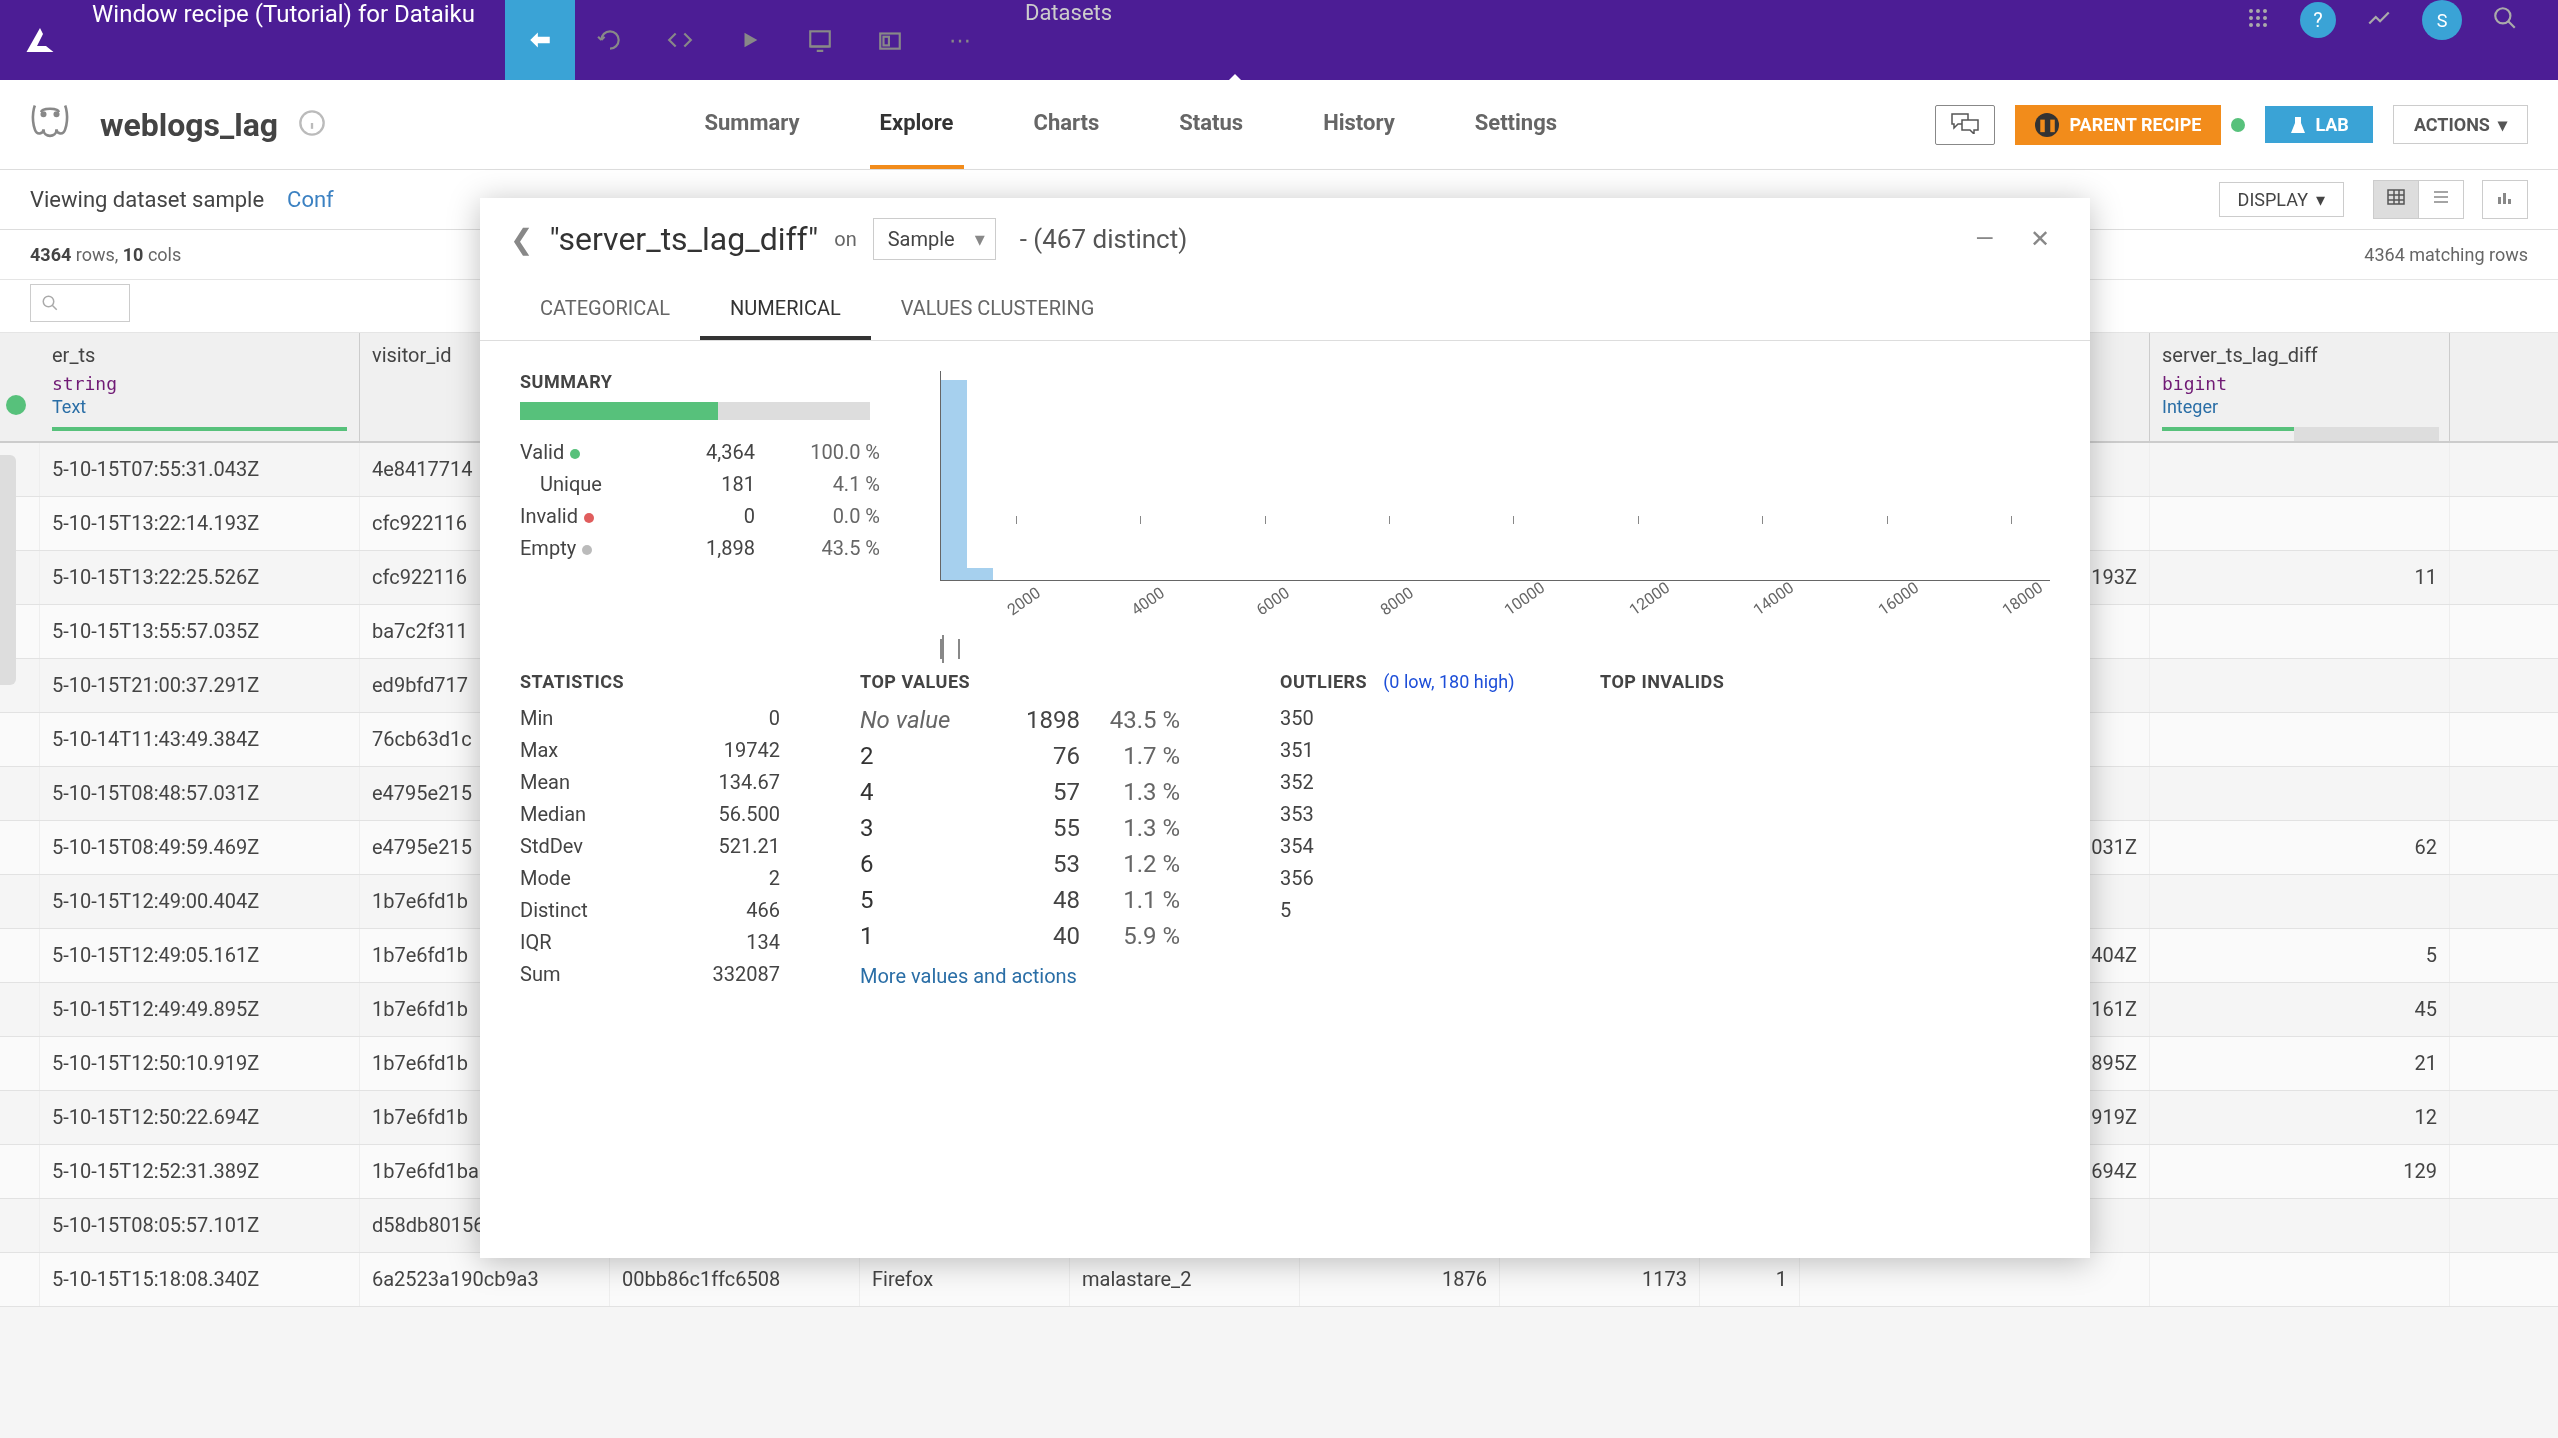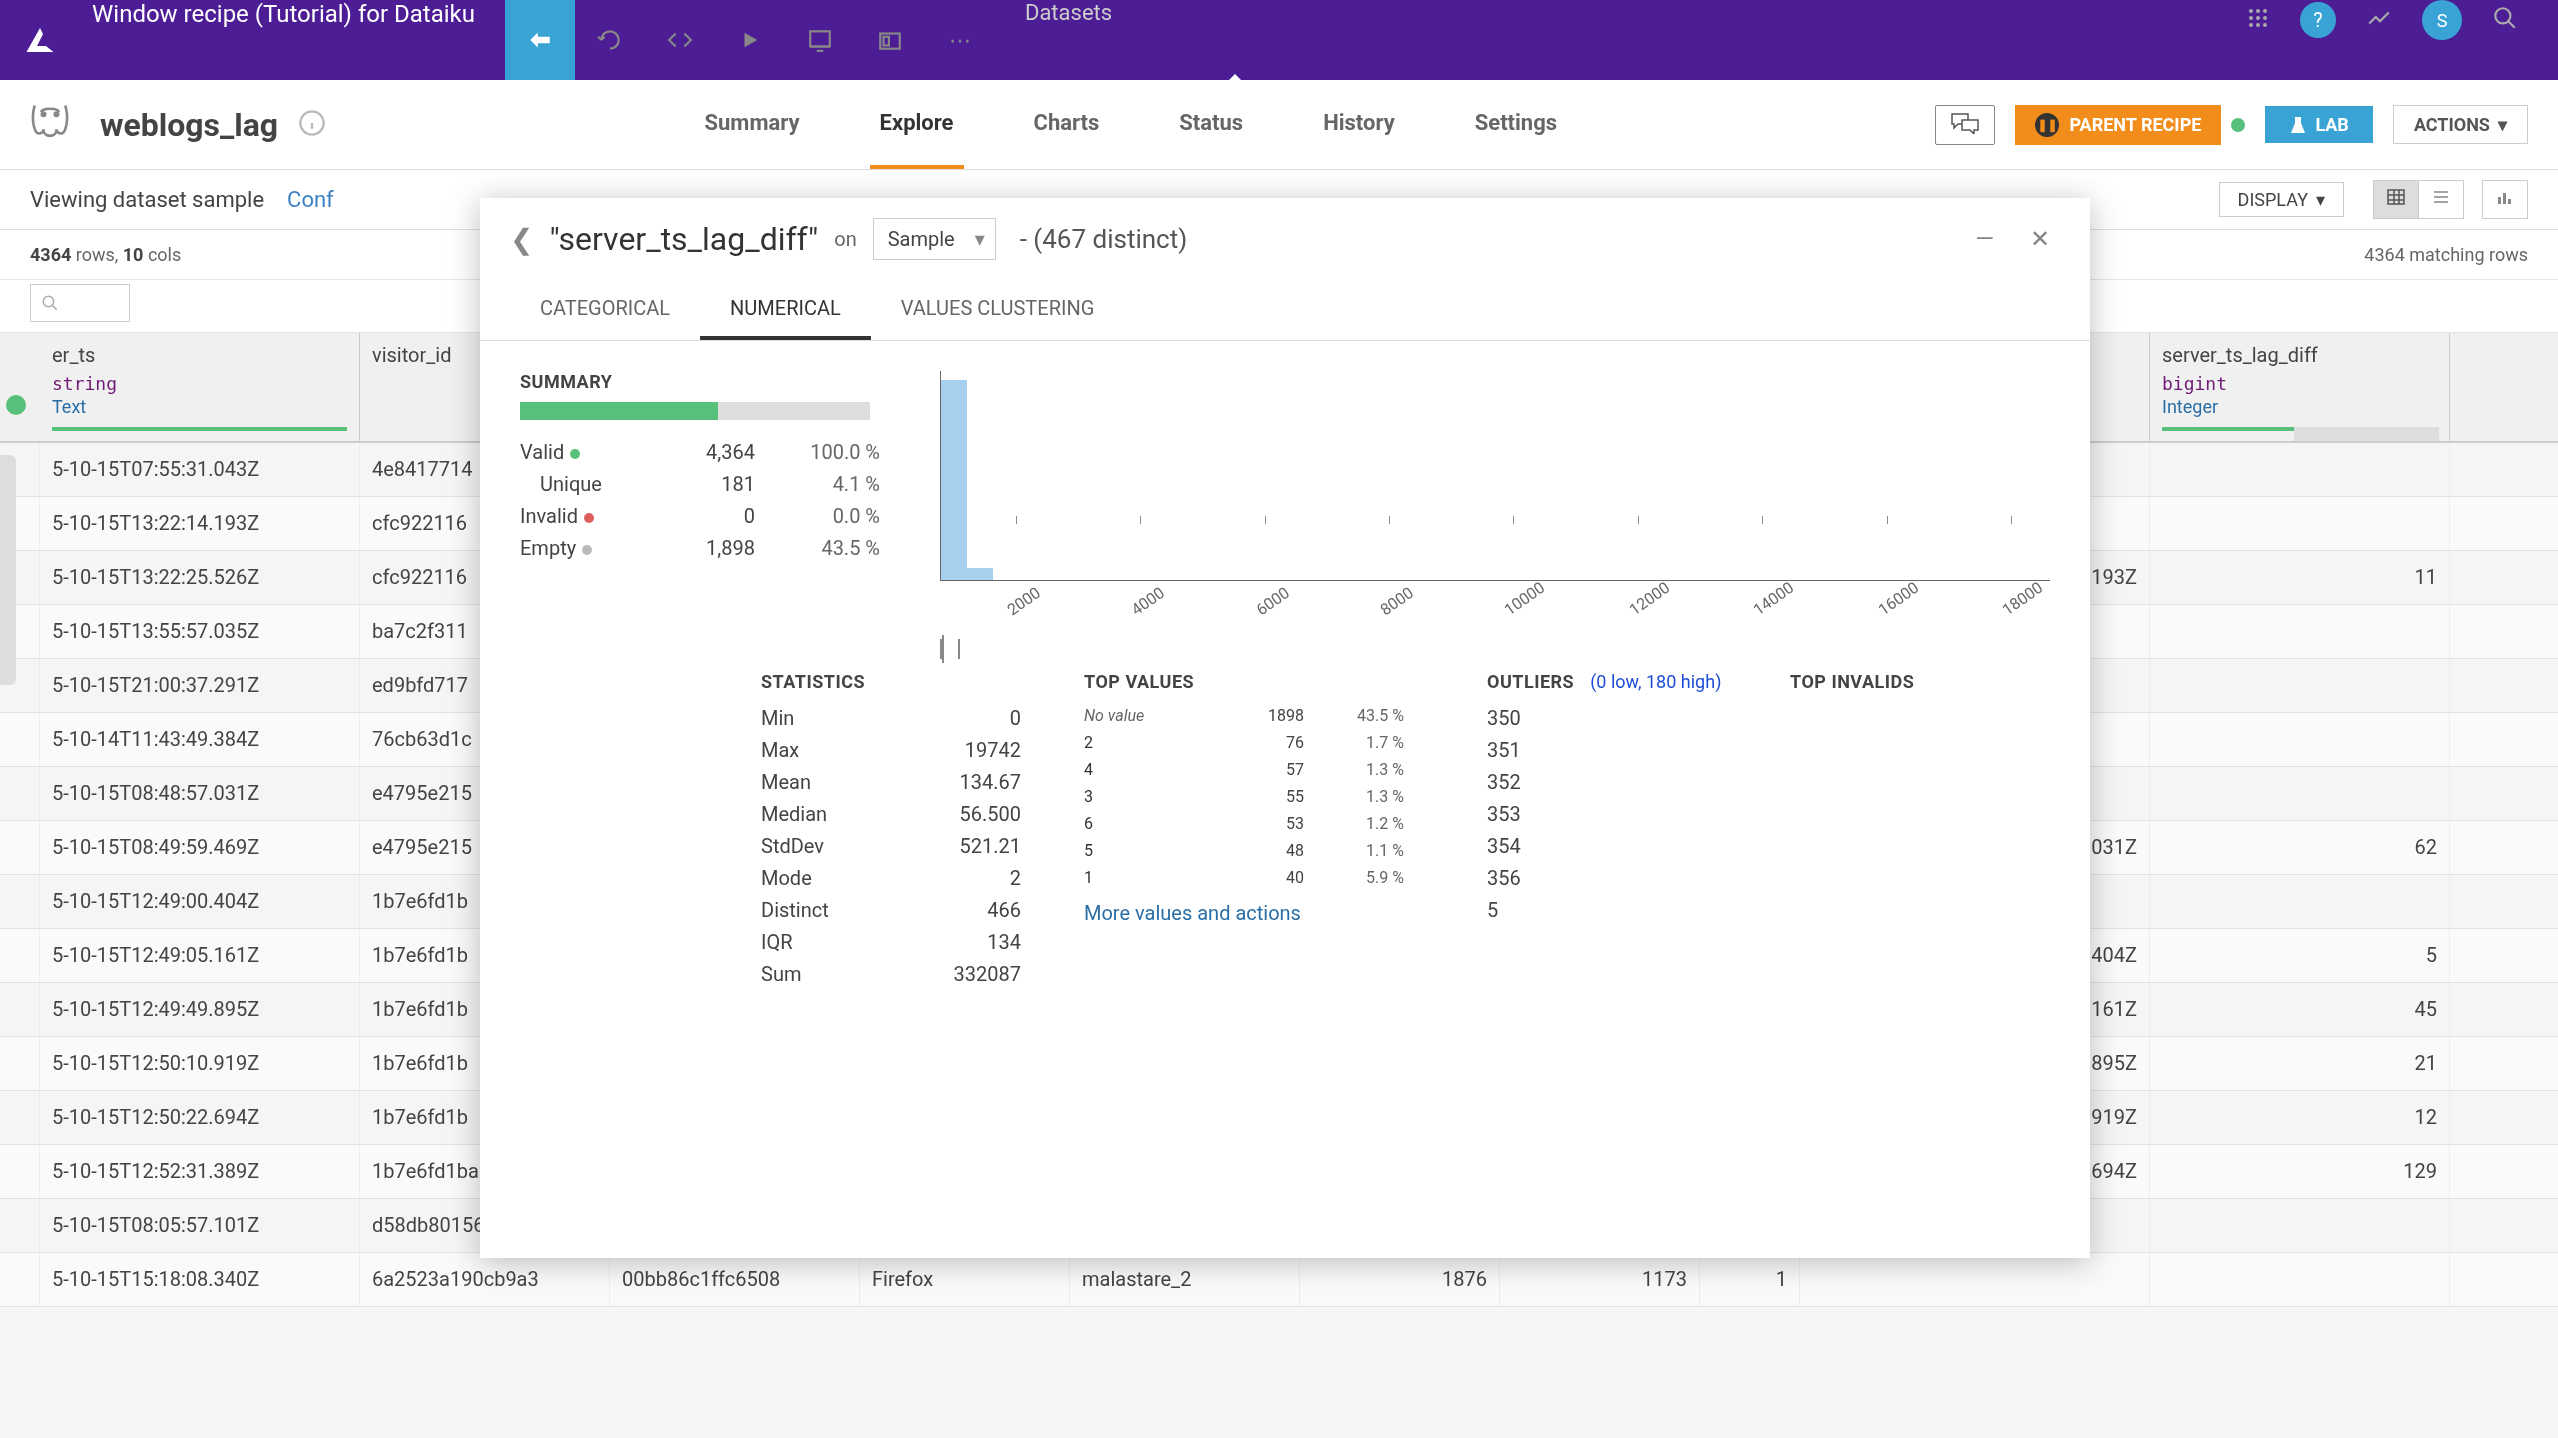--- a/index.html
+++ b/index.html
@@ -81,27 +81,27 @@
 .modal .summary-grid .srow .v2 { width:110px; text-align:right; color:#666;}
 .modal .summary-grid .dot { display:inline-block; width:10px; height:10px; border-radius:50%; margin-left:6px; vertical-align:middle;}
 .modal .dot.green{background:#57c17b;} .modal .dot.red{background:#e05d5d;} .modal .dot.grey{background:#bbb;}
 .modal .histogram { flex:1; position:relative; height:270px;}
 .modal .histogram .bars { position:absolute; bottom:60px; left:0; right:0; height:210px; border-left:1px solid #666; border-bottom:1px solid #666;}
 .modal .histogram .bar { position:absolute; bottom:0; background:#a6d0ee;}
 .modal .histogram .xlabel { position:absolute; bottom:20px; font-size:16px; color:#666; transform:rotate(-35deg); transform-origin:left;}
 .modal .histogram .tick { position:absolute; bottom:56px; width:1px; height:8px; background:#888;}
 .modal .handle-bar { position:absolute; bottom:-8px; height:20px; border-left:2px solid #888; border-right:2px solid #888;}
 .modal .handle-bar::before, .modal .handle-bar::after { content:''; position:absolute; top:-4px; width:2px; height:28px; background:#888;}
-.modal .stats-sect { display:flex; gap:63px;justify-content:flex-end;}
+.modal .stats-sect { display:flex; gap:80px;}
 .modal .stats-col { min-width:260px;}
 .modal .stats-col .srow { display:flex; justify-content:space-between; font-size:20px; padding:4px 0; color:#444;}
 .modal .stats-col .srow .sl { color:#444;}
 .modal .stats-col .srow .sv { color:#444;}
 .modal .stats-col.topvals { min-width:340px;}
-.modal .stats-col.topvals .trow { display:flex; font-size:16px; padding:4px 0;}
+.modal .stats-col.topvals .trow { display:flex; font-size:24px; padding:4px 0;}
 .modal .stats-col.topvals .trow .tv { width:120px; font-style:normal;}
 .modal .stats-col.topvals .trow .novalue{font-style:italic; color:#666;}
 .modal .stats-col.topvals .trow .tc { width:100px; text-align:right; color:#444;}
 .modal .stats-col.topvals .trow .tp { width:100px; text-align:right; color:#666;}
 .modal .more-link { color:#2a6ea6; cursor:pointer; font-size:20px; margin-top:10px;}
 .modal .outliers-col { min-width:240px;}
 .modal .outliers-head { display:flex; align-items:baseline; gap:16px;}
 .modal .outliers-sub { font-size:18px; color:#1d4ed8;}
 .side-handle { position:absolute; left:0; top:455px; width:16px; height:230px; background:#ddd; border-radius:0 6px 6px 0;}
 </style>

